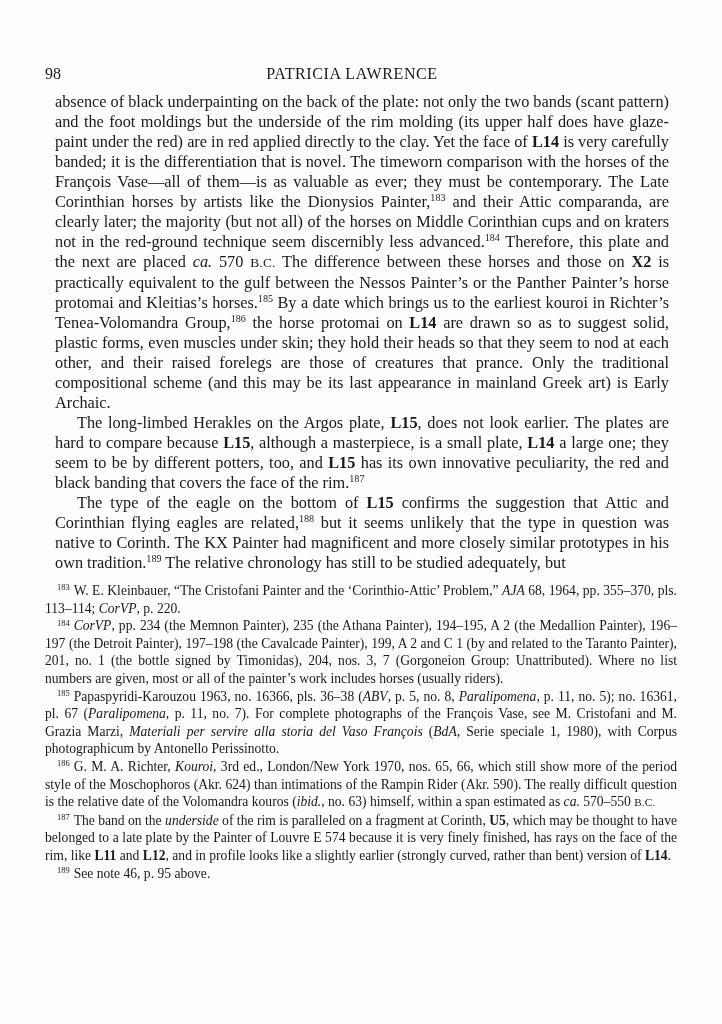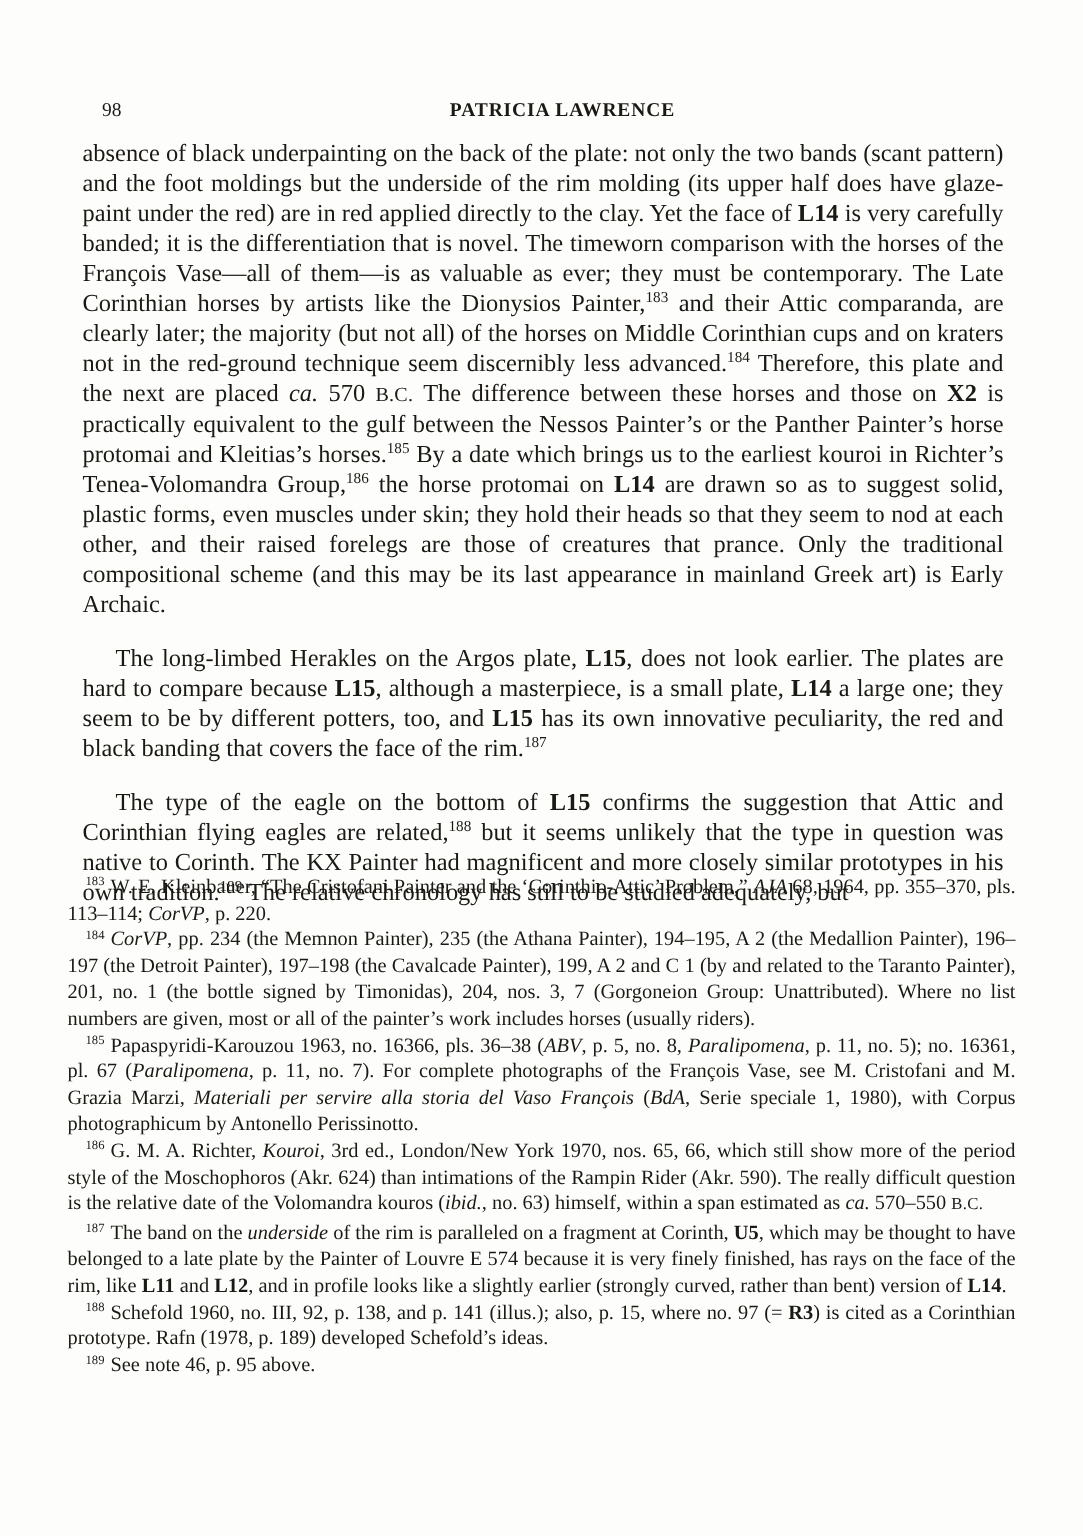--- a/index.html
+++ b/index.html
@@ -9,50 +9,49 @@
     height: 1024px;
     margin: 0 auto;
     background: #fdfdfb;
     color: #1b1914;
     font-family: "Liberation Serif", "DejaVu Serif", serif;
     overflow: hidden;
   }
   .running-head {
     position: absolute;
     top: 65px;
-    left: 68px;
+    left: 45px;
     width: 614px;
     height: 20px;
-    font-size: 13px;
+    font-size: 16px;
   }
   .page-number {
     position: absolute;
     left: 0;
     top: 0;
   }
   .running-title {
     text-align: center;
     letter-spacing: 0.6px;
-    font-weight: bold;
   }
   .body-text {
     position: absolute;
     top: 92px;
     left: 55px;
     width: 614px;
     font-size: 16.3px;
     line-height: 20px;
     text-align: justify;
   }
   .body-text p {
     margin: 0;
     padding: 0;
     font-family: Liberation Serif, serif;
   }
-  .body-text p.indent { text-indent: 22px; margin-top: 16px; }
+  .body-text p.indent { text-indent: 22px; }
   .footnotes {
     position: absolute;
     top: 582px;
     left: 45px;
     width: 632px;
     font-size: 13.6px;
     line-height: 17.6px;
     text-align: justify;
   }
   .footnotes p {
@@ -87,16 +86,15 @@
       <p class="indent"><span class="seg-plain">The long-limbed Herakles on the Argos plate, </span><span class="seg-bold">L15</span><span class="seg-plain">, does not look earlier. The plates are hard to compare because </span><span class="seg-bold">L15</span><span class="seg-plain">, although a masterpiece, is a small plate, </span><span class="seg-bold">L14</span><span class="seg-plain"> a large one; they seem to be by different potters, too, and </span><span class="seg-bold">L15</span><span class="seg-plain"> has its own innovative peculiarity, the red and black banding that covers the face of the rim.</span><sup class="seg-sup">187</sup></p>
       <p class="indent"><span class="seg-plain">The type of the eagle on the bottom of </span><span class="seg-bold">L15</span><span class="seg-plain"> confirms the suggestion that Attic and Corinthian flying eagles are related,</span><sup class="seg-sup">188</sup><span class="seg-plain"> but it seems unlikely that the type in question was native to Corinth. The KX Painter had magnificent and more closely similar prototypes in his own tradition.</span><sup class="seg-sup">189</sup><span class="seg-plain"> The relative chronology has still to be studied adequately, but</span></p>
     </div>
 
   <div class="footnotes" id="footnotes">
       <p><sup class="fn-num">183</sup><span class="seg-plain">W. E. Kleinbauer, “The Cristofani Painter and the ‘Corinthio-Attic’ Problem,” </span><span class="seg-italic">AJA</span><span class="seg-plain"> 68, 1964, pp. 355–370, pls. 113–114; </span><span class="seg-italic">CorVP</span><span class="seg-plain">, p. 220.</span></p>
       <p><sup class="fn-num">184</sup><span class="seg-italic">CorVP</span><span class="seg-plain">, pp. 234 (the Memnon Painter), 235 (the Athana Painter), 194–195, A 2 (the Medallion Painter), 196–197 (the Detroit Painter), 197–198 (the Cavalcade Painter), 199, A 2 and C 1 (by and related to the Taranto Painter), 201, no. 1 (the bottle signed by Timonidas), 204, nos. 3, 7 (Gorgoneion Group: Unattributed). Where no list numbers are given, most or all of the painter’s work includes horses (usually riders).</span></p>
       <p><sup class="fn-num">185</sup><span class="seg-plain">Papaspyridi-Karouzou 1963, no. 16366, pls. 36–38 (</span><span class="seg-italic">ABV</span><span class="seg-plain">, p. 5, no. 8, </span><span class="seg-italic">Paralipomena</span><span class="seg-plain">, p. 11, no. 5); no. 16361, pl. 67 (</span><span class="seg-italic">Paralipomena</span><span class="seg-plain">, p. 11, no. 7). For complete photographs of the François Vase, see M. Cristofani and M. Grazia Marzi, </span><span class="seg-italic">Materiali per servire alla storia del Vaso François</span><span class="seg-plain"> (</span><span class="seg-italic">BdA</span><span class="seg-plain">, Serie speciale 1, 1980), with Corpus photographicum by Antonello Perissinotto.</span></p>
       <p><sup class="fn-num">186</sup><span class="seg-plain">G. M. A. Richter, </span><span class="seg-italic">Kouroi</span><span class="seg-plain">, 3rd ed., London/New York 1970, nos. 65, 66, which still show more of the period style of the Moschophoros (Akr. 624) than intimations of the Rampin Rider (Akr. 590). The really difficult question is the relative date of the Volomandra kouros (</span><span class="seg-italic">ibid.</span><span class="seg-plain">, no. 63) himself, within a span estimated as </span><span class="seg-italic">ca.</span><span class="seg-plain"> 570–550 </span><span class="seg-smallcaps">B.C.</span></p>
       <p><sup class="fn-num">187</sup><span class="seg-plain">The band on the </span><span class="seg-italic">underside</span><span class="seg-plain"> of the rim is paralleled on a fragment at Corinth, </span><span class="seg-bold">U5</span><span class="seg-plain">, which may be thought to have belonged to a late plate by the Painter of Louvre E 574 because it is very finely finished, has rays on the face of the rim, like </span><span class="seg-bold">L11</span><span class="seg-plain"> and </span><span class="seg-bold">L12</span><span class="seg-plain">, and in profile looks like a slightly earlier (strongly curved, rather than bent) version of </span><span class="seg-bold">L14</span><span class="seg-plain">.</span></p>
-      <p><sup class="fn-num">188</sup><span class="seg-plain">Schefold 1960, no. III, 92, p. 138, and p. 141 (illus.); also, p. 15, where no. 97 (= </span><span class="seg-bold">R3</span><span class="seg-plain">) is cited as a Corinthian prototype. Rafn (1978, p. 189) developed Schefold’s ideas.</span></p>
       <p><sup class="fn-num">189</sup><span class="seg-plain">See note 46, p. 95 above.</span></p>
     </div>
 </div>
 
 </body></html>

